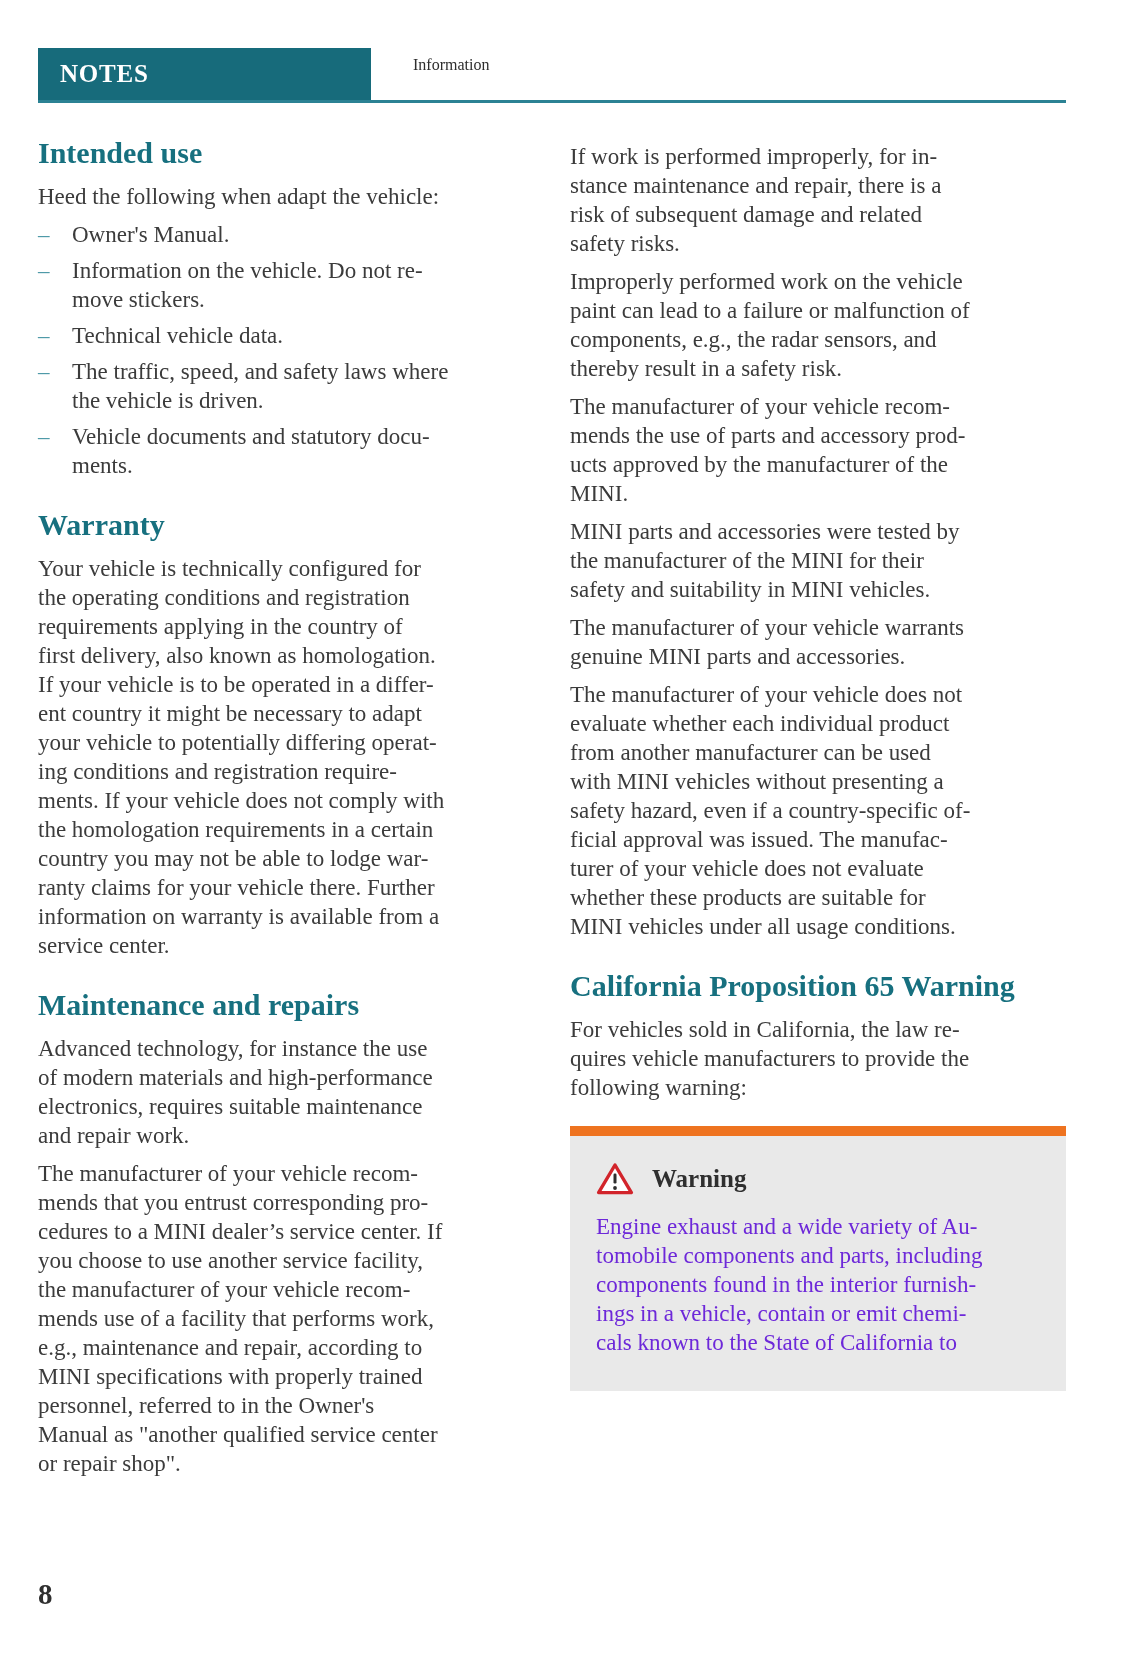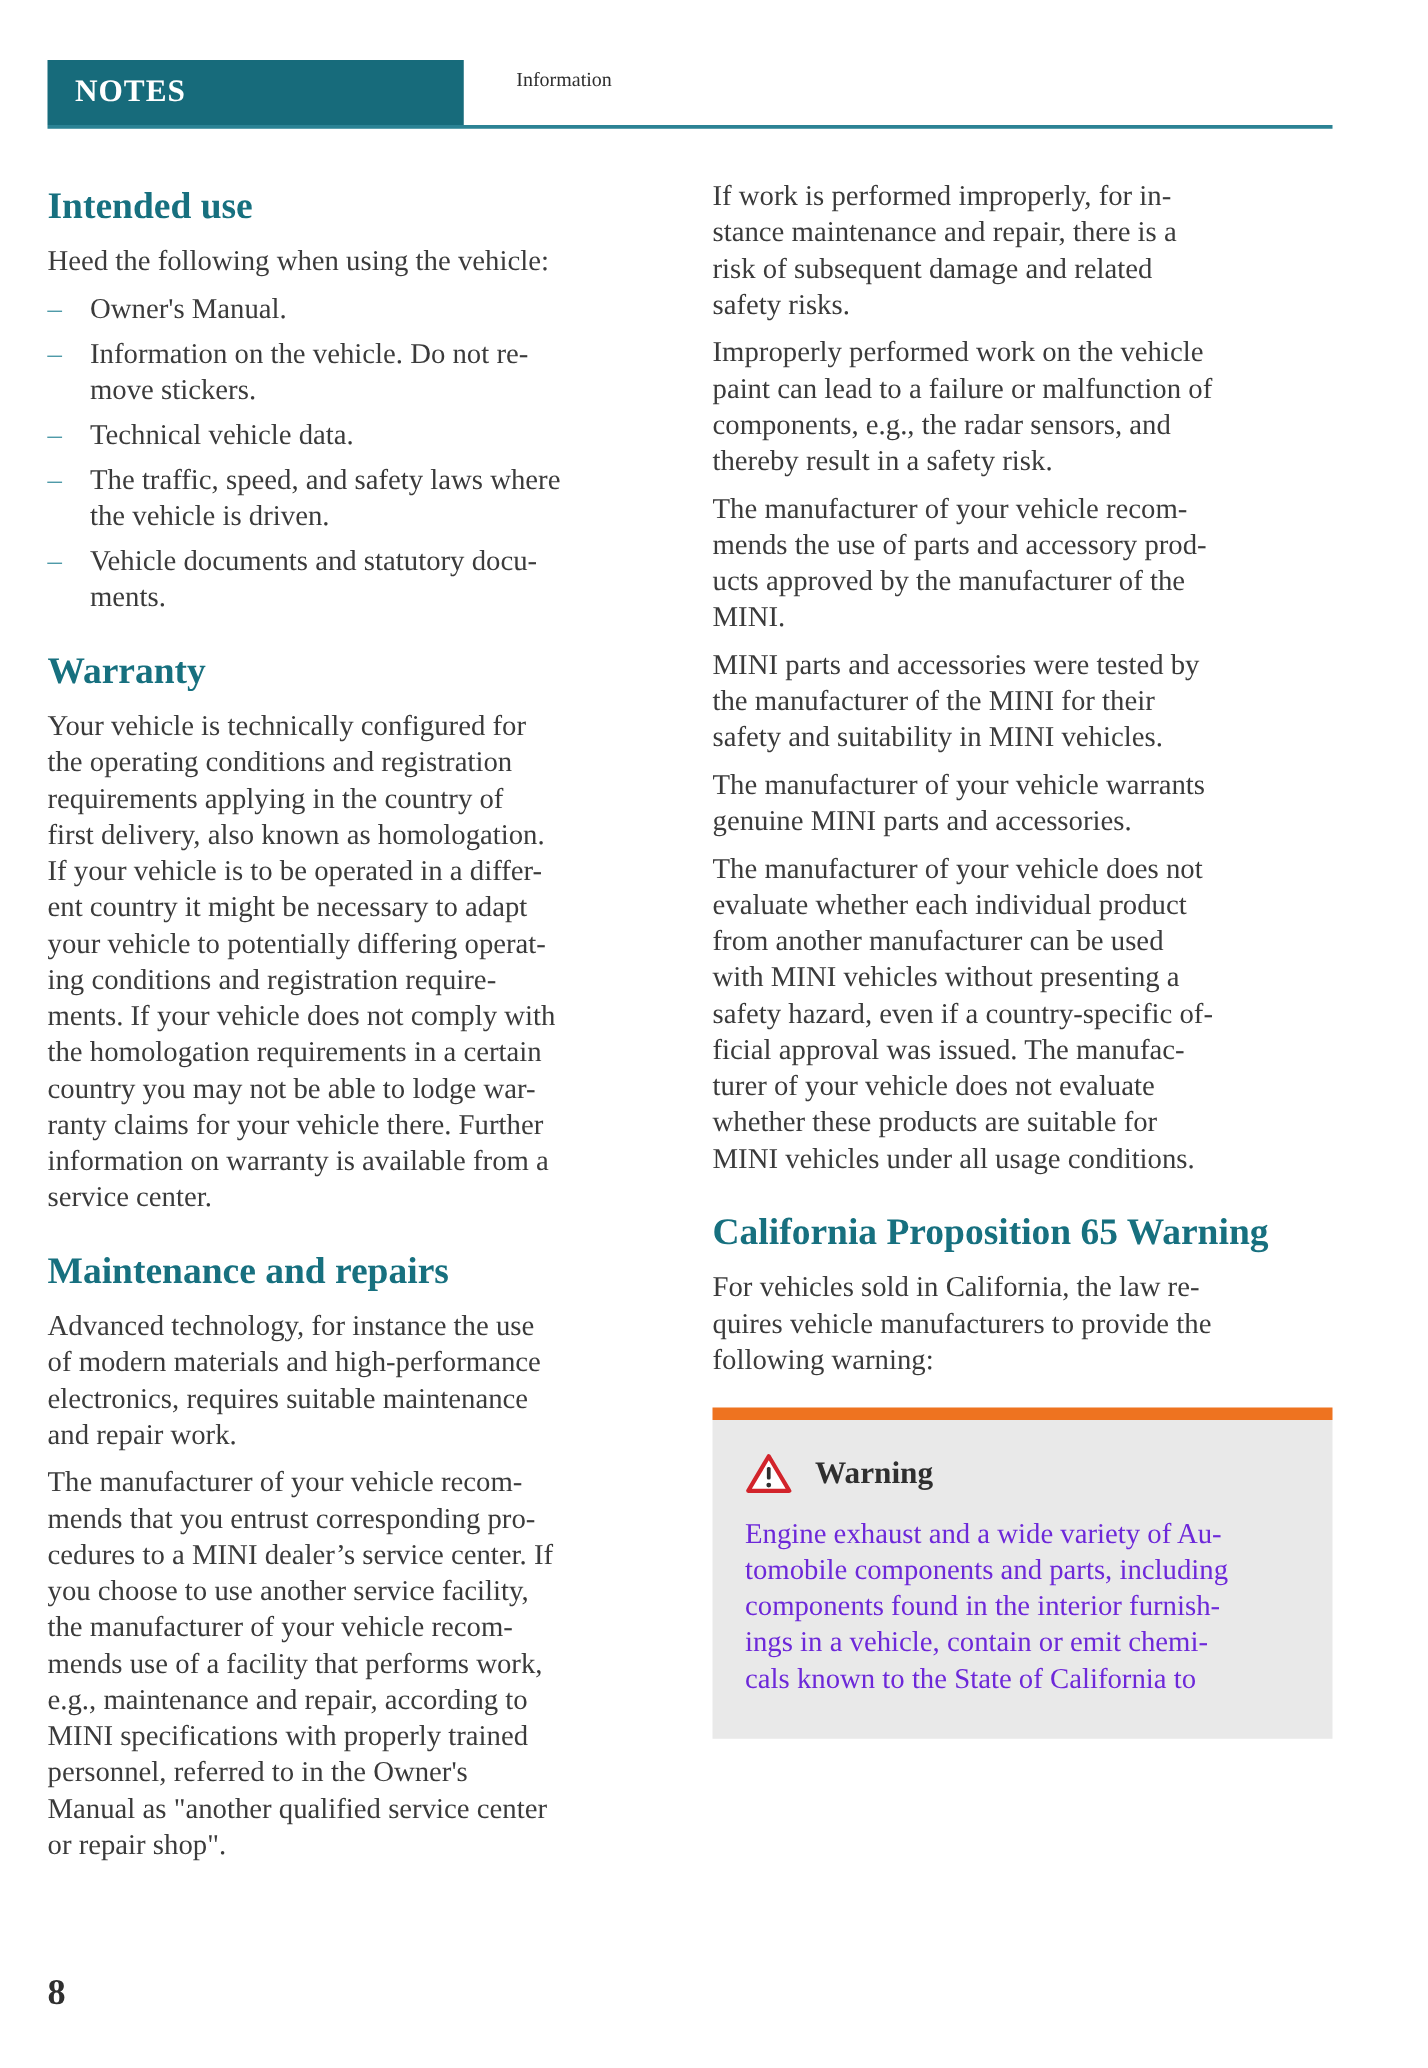--- a/index.html
+++ b/index.html
@@ -33,21 +33,21 @@
     position:absolute; left:38px; top:130px;
     width:1028px;
     display:flex; gap:36px;
   }
   .col { width:496px; }
   h2 {
     margin:26px 0 10px 0;
     font-size:30px; line-height:38px;
     font-weight:bold; color:#17707f;
   }
-  .col-left h2:first-child { margin-top:16px; }
+  .col-left h2:first-child { margin-top:4px; }
   .col-right { padding-top:12px; }
   p.para {
     margin:0 0 9px 0;
     font-size:23px; line-height:29px;
     white-space:pre-line;
   }
   ul.dash-list { list-style:none; margin:0 0 2px 0; padding:0; }
   ul.dash-list li {
     display:flex; margin:0 0 7px 0;
     font-size:23px; line-height:29px;
@@ -85,21 +85,21 @@
   <div class="notes-box">
     <span>NOTES</span>
   </div>
   <div class="info-label">Information</div>
   <div class="header-rule"></div>
 
   <div class="content">
 
     <div class="col col-left">
       <h2>Intended use</h2>
-      <p class="para">Heed the following when using the vehicle:</p>
+      <p class="para">Heed the following when adapt the vehicle:</p>
 
       <ul class="dash-list">
         <li>
           <span class="dash">–</span>
           <span class="li-text">Owner's Manual.</span>
         </li>
         <li>
           <span class="dash">–</span>
           <span class="li-text">Information on the vehicle. Do not re-
 move stickers.</span>

